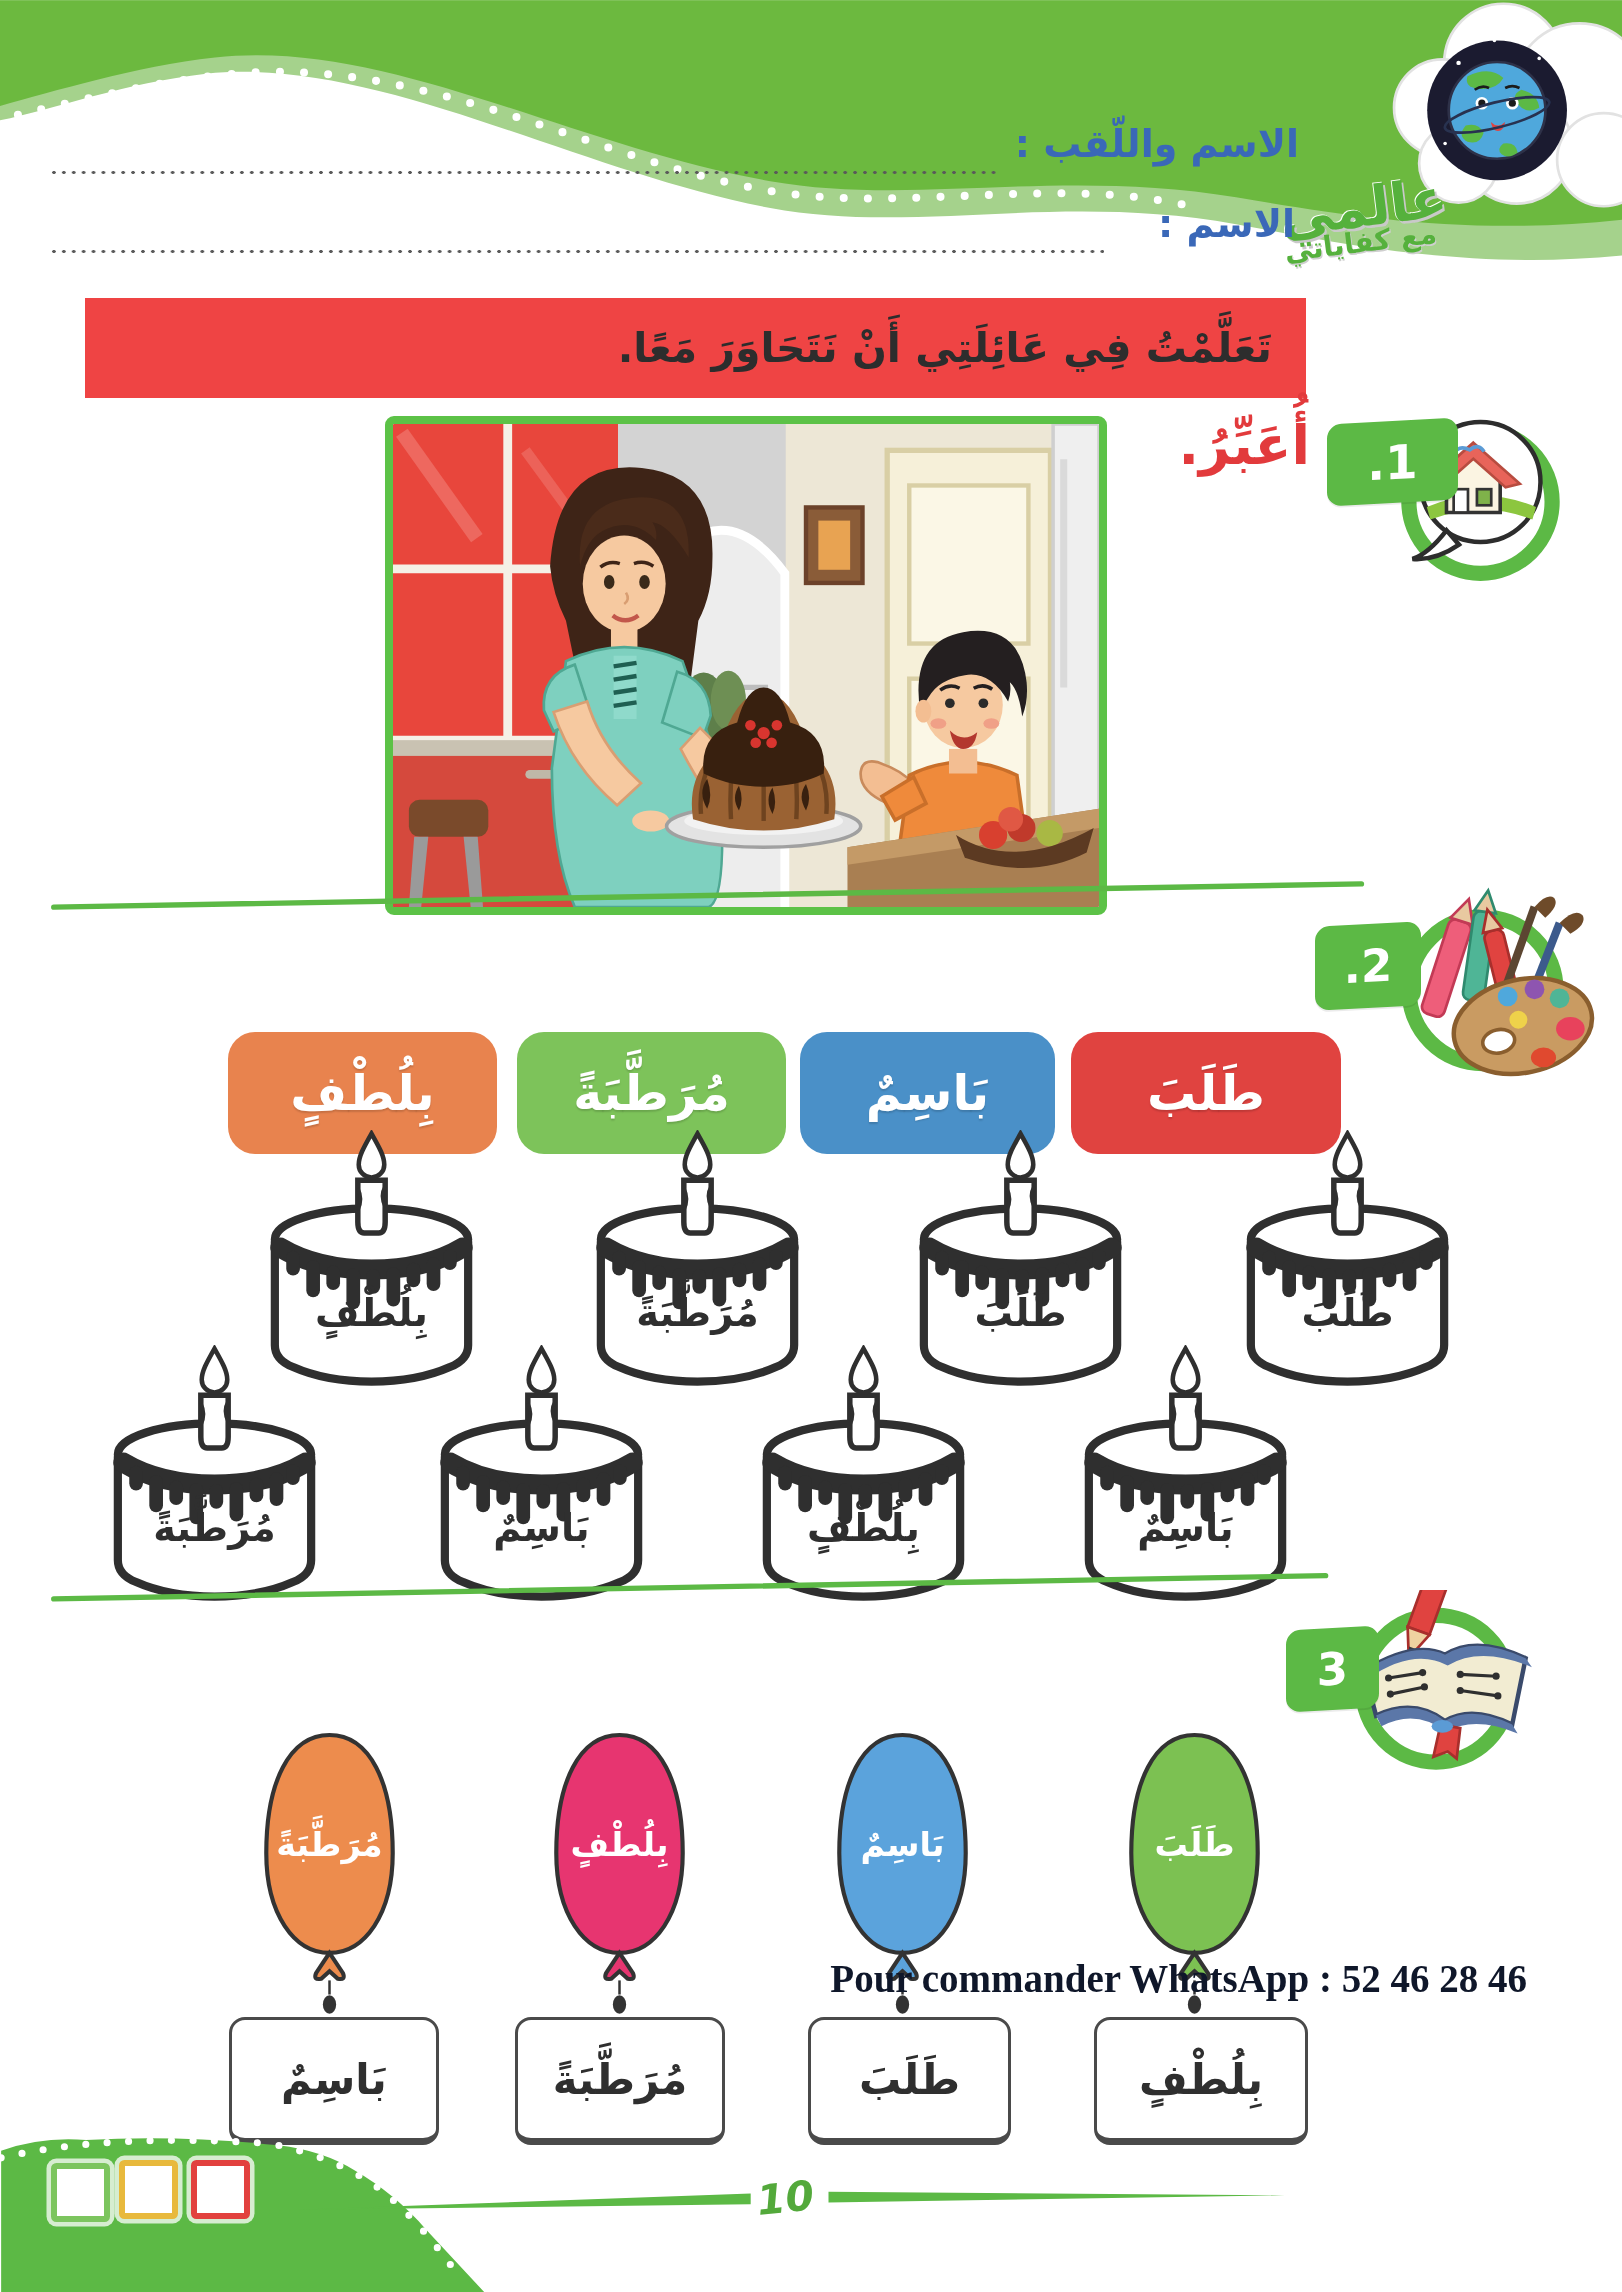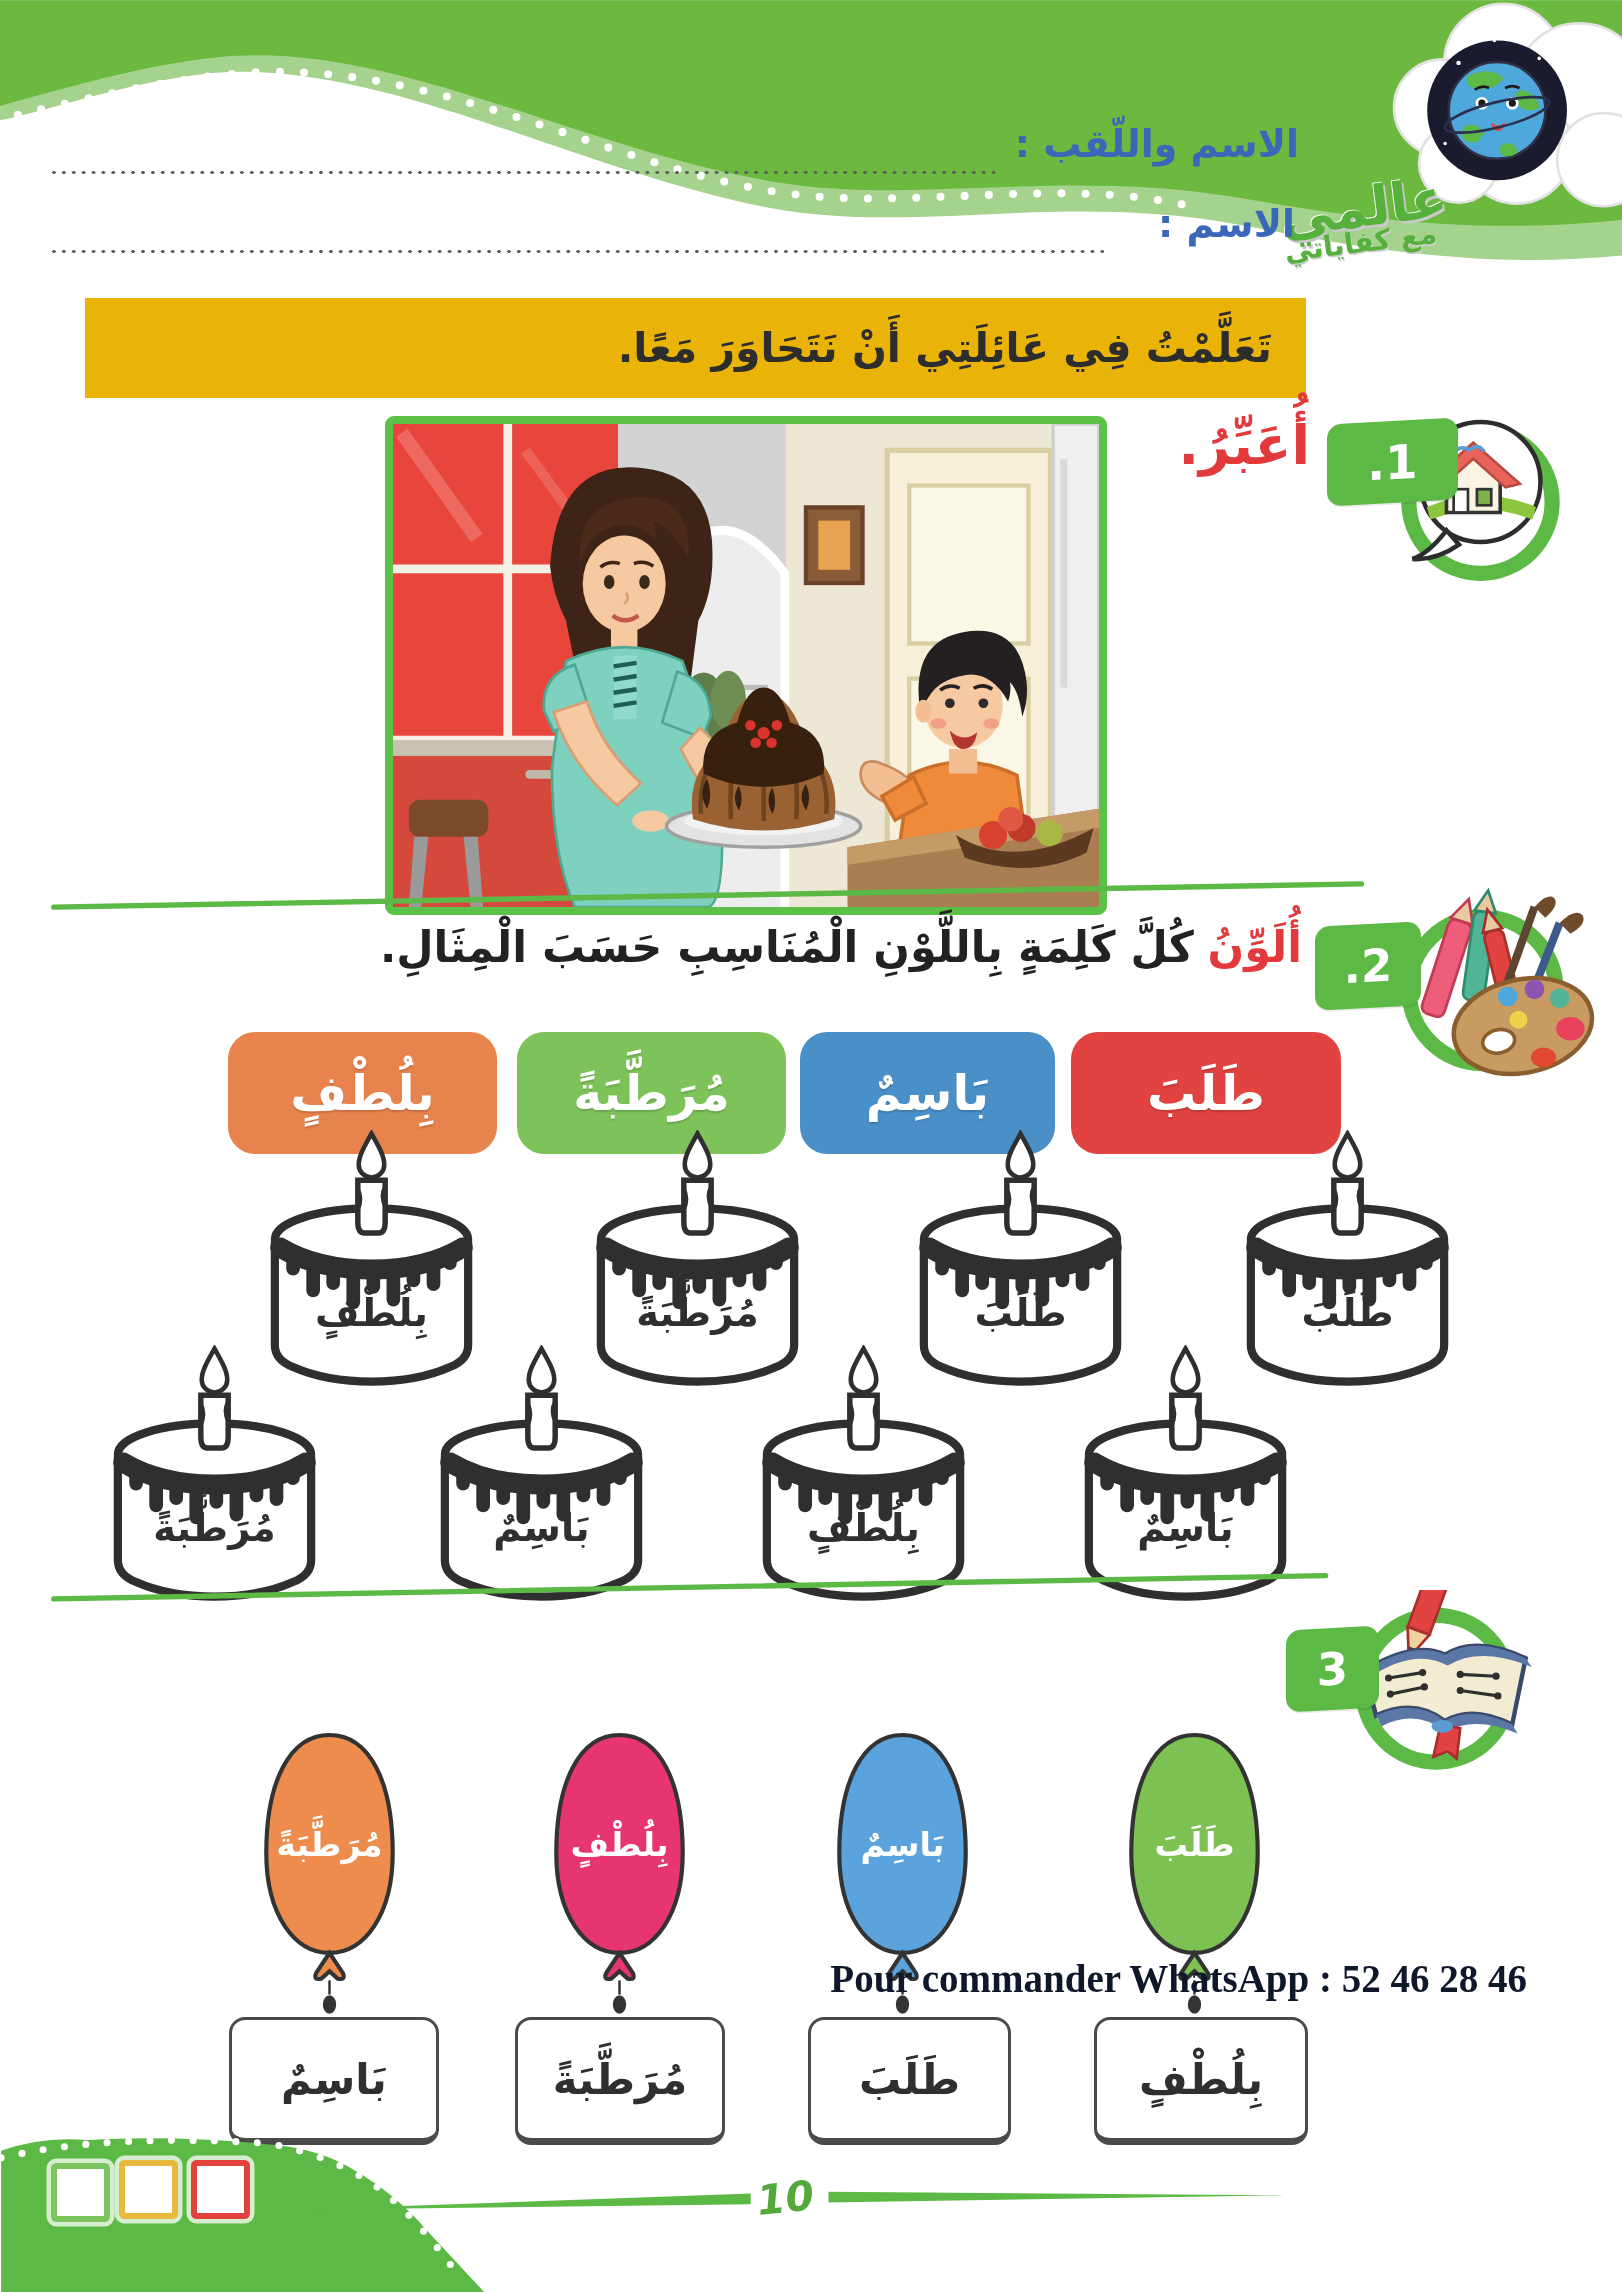--- a/index.html
+++ b/index.html
@@ -11,21 +11,21 @@
   
   .field-label{font-size:38px;font-weight:bold;color:#3A68B8;white-space:nowrap;}
   .dotline{height:5.4px;background-image:radial-gradient(circle,#5a5a5a 1.7px,transparent 1.9px);
            background-size:9.9px 5.4px;background-repeat:repeat-x;background-position:left center;}
   .logo-title{font-size:54px;font-weight:bold;color:#55B13C;transform:rotate(-7deg);
               text-shadow:1.8px 2.7px 0 #c9c9c9, -0.9px -0.9px 0 #fff;}
   .logo-sub{font-size:28px;font-weight:bold;color:#55B13C;transform:rotate(-7deg);
             text-shadow:0.9px 1.8px 0 #cfcfcf;}
 
   
-  .banner{background:#eab308;display:flex;align-items:center;justify-content:flex-end;
+  .banner{background:#ef4444;display:flex;align-items:center;justify-content:flex-end;
           padding:0 34px;box-sizing:border-box;}
   .banner-text{font-size:41px;font-weight:bold;color:#2d2d2d;}
 
   
   .badge{background:#5CB945;border-radius:14.3px;display:flex;align-items:center;justify-content:center;
          color:#fff;font-weight:bold;transform:skewY(-3deg);box-shadow:0 1.8px 0 rgba(0,0,0,.08);}
   .sec-title-red{color:#E23A3C;font-weight:bold;}
   .sec-text{font-weight:bold;color:#222;white-space:nowrap;}
 
   
@@ -286,25 +286,20 @@
     <circle cx="138" cy="122" r="11" fill="#4FA8DC"></circle>
     <circle cx="168" cy="114" r="11" fill="#8E55B0"></circle>
     <circle cx="196" cy="124" r="11" fill="#4FB596"></circle>
     <ellipse cx="208" cy="158" rx="16" ry="13" fill="#E8425C"></ellipse>
     <ellipse cx="178" cy="190" rx="14" ry="11" fill="#E0492F"></ellipse>
     <circle cx="150" cy="148" r="10" fill="#EFD24A"></circle>
   </svg>
   <div class="abs badge" style="left:1315px;top:924px;width:106px;height:84px;font-size:45px">
     <span style="direction:ltr">.2</span>
   </div>
-  <div class="abs rtl" style="right:321px;top:922px;font-size:43px;white-space:nowrap">
-    <span class="sec-title-red">أُلَوِّنُ</span>
-    <span> </span>
-    <span class="sec-text">كُلَّ كَلِمَةٍ بِاللَّوْنِ الْمُنَاسِبِ حَسَبَ الْمِثَالِ.</span>
-  </div>
 
   <div class="abs chip" style="left: 228px; top: 1032px; width: 269px; background: rgb(232, 131, 78);">
     <span class="rtl">بِلُطْفٍ</span>
   </div>
   <div class="abs chip" style="left: 517px; top: 1032px; width: 269px; background: rgb(125, 195, 90);">
     <span class="rtl">مُرَطَّبَةً</span>
   </div>
   <div class="abs chip" style="left: 800px; top: 1032px; width: 255px; background: rgb(74, 144, 200);">
     <span class="rtl">بَاسِمٌ</span>
   </div>

